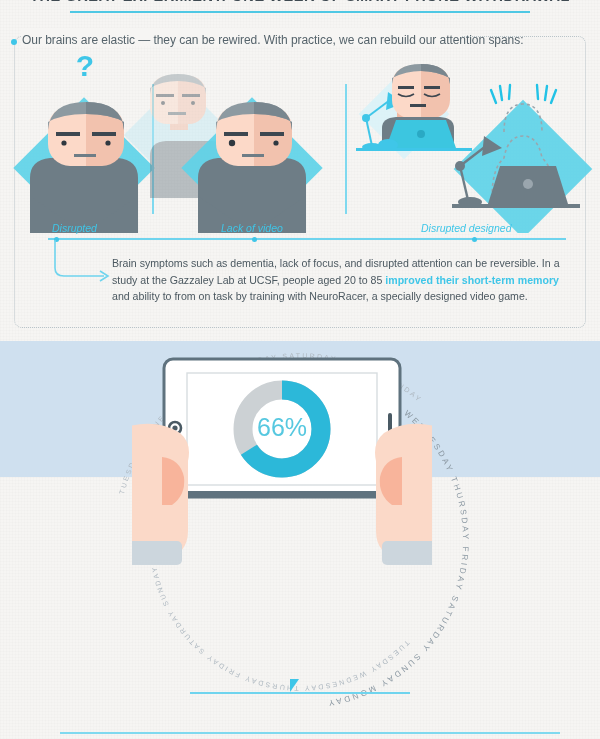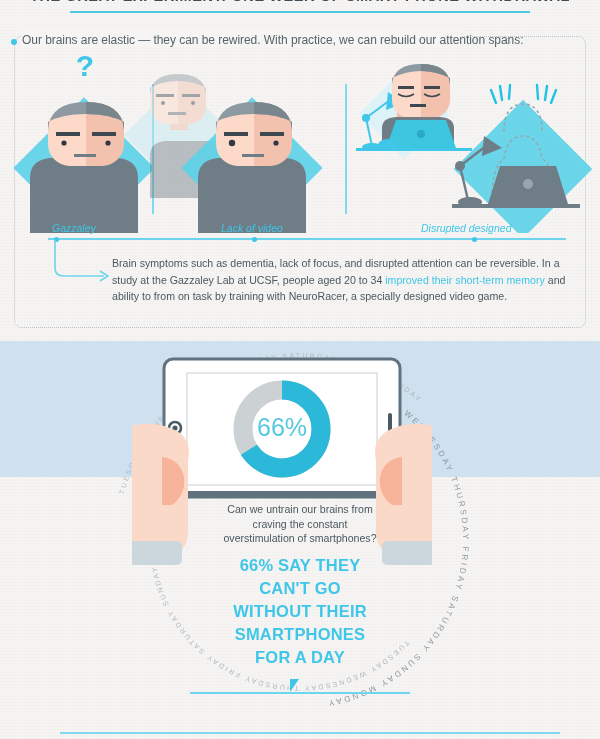--- a/index.html
+++ b/index.html
@@ -107,21 +107,21 @@
   #elbow { position: absolute; left: 44px; top: 238px; }
 
   #para {
     position: absolute;
     left: 112px; top: 255px;
     width: 458px;
     font-size: 10.6px;
     line-height: 16.5px;
     color: #4b5860;
   }
-  #para .hl { color: #3fc6e8; font-weight: normal; }
+  #para .hl { color: #3fc6e8; font-weight: bold; }
 
   
   #blue-band {
     position: absolute;
     left: 0; top: 341px;
     width: 600px; height: 136px;
     background: #cfe0ef;
   }
   #lower-bg {
     position: absolute;
@@ -353,31 +353,31 @@
         </g>
       </g>
     </svg>
   </div>
 
   <div id="rail">
     <span class="rail-dot" style="left:6px"></span>
     <span class="rail-dot" style="left:204px"></span>
     <span class="rail-dot" style="left:424px"></span>
 
-    <span class="caption" style="left:4px">Gazzaley</span>
+    <span class="caption" style="left:4px">Disrupted</span>
     <span class="caption" style="left:173px">Lack of video</span>
     <span class="caption" style="left:373px">Disrupted designed</span>
   </div>
 
   <svg id="elbow" width="80" height="46">
     <path d="M11 2 L11 30 Q11 38 20 38 L60 38" fill="none" stroke="#6fd4ee" stroke-width="1.6"></path>
     <path d="M56 33 L64 38 L56 43" fill="none" stroke="#6fd4ee" stroke-width="1.6"></path>
   </svg>
 
-  <p id="para"><span>Brain symptoms such as dementia, lack of focus, and disrupted attention can be reversible. In a study at the Gazzaley Lab at UCSF, people aged 20 to 34 </span><span class="hl">improved their short-term memory</span><span> and ability to from on task by training with NeuroRacer, a specially designed video game.</span></p>
+  <p id="para"><span>Brain symptoms such as dementia, lack of focus, and disrupted attention can be reversible. In a study at the Gazzaley Lab at UCSF, people aged 20 to 85 </span><span class="hl">improved their short-term memory</span><span> and ability to from on task by training with NeuroRacer, a specially designed video game.</span></p>
 
   <div id="blue-band"></div>
   <div id="lower-bg"></div>
 
   <div id="ring-wrap">
     <svg width="376" height="376" viewBox="0 0 376 376">
       <defs>
         <path id="ringOuter" d="M188,188 m-182,0 a182,182 0 1,1 364,0 a182,182 0 1,1 -364,0"></path>
         <path id="ringMid" d="M188,188 m-163,0 a163,163 0 1,1 326,0 a163,163 0 1,1 -326,0"></path>
         <path id="ringInner" d="M188,188 m-146,0 a146,146 0 1,1 292,0 a146,146 0 1,1 -292,0"></path>
@@ -420,21 +420,17 @@
       </g>
 
       <g>
         <path d="M312 74 Q278 62 252 78 Q240 88 244 106 L244 176 Q244 200 270 206 L312 206 Z" fill="#fbd9c8"></path>
         <path d="M270 102 Q252 104 248 122 Q246 140 260 150 L270 150 Z" fill="#f8b49b"></path>
         <rect x="250" y="186" width="62" height="24" rx="5" fill="#ccd6dd"></rect>
       </g>
     </svg>
   </div>
 
-  <div id="cta">
-    <div id="cta-q">Can we untrain our brains from craving the constant overstimulation of smartphones?</div>
-    <div id="cta-big">66% SAY THEY CAN'T GO WITHOUT THEIR SMARTPHONES FOR A DAY</div>
-  </div>
   <div id="cta-rule"></div>
   <div id="cta-tick"></div>
 
   <div id="footer-rule"></div>
 </div>
 
 </body></html>

